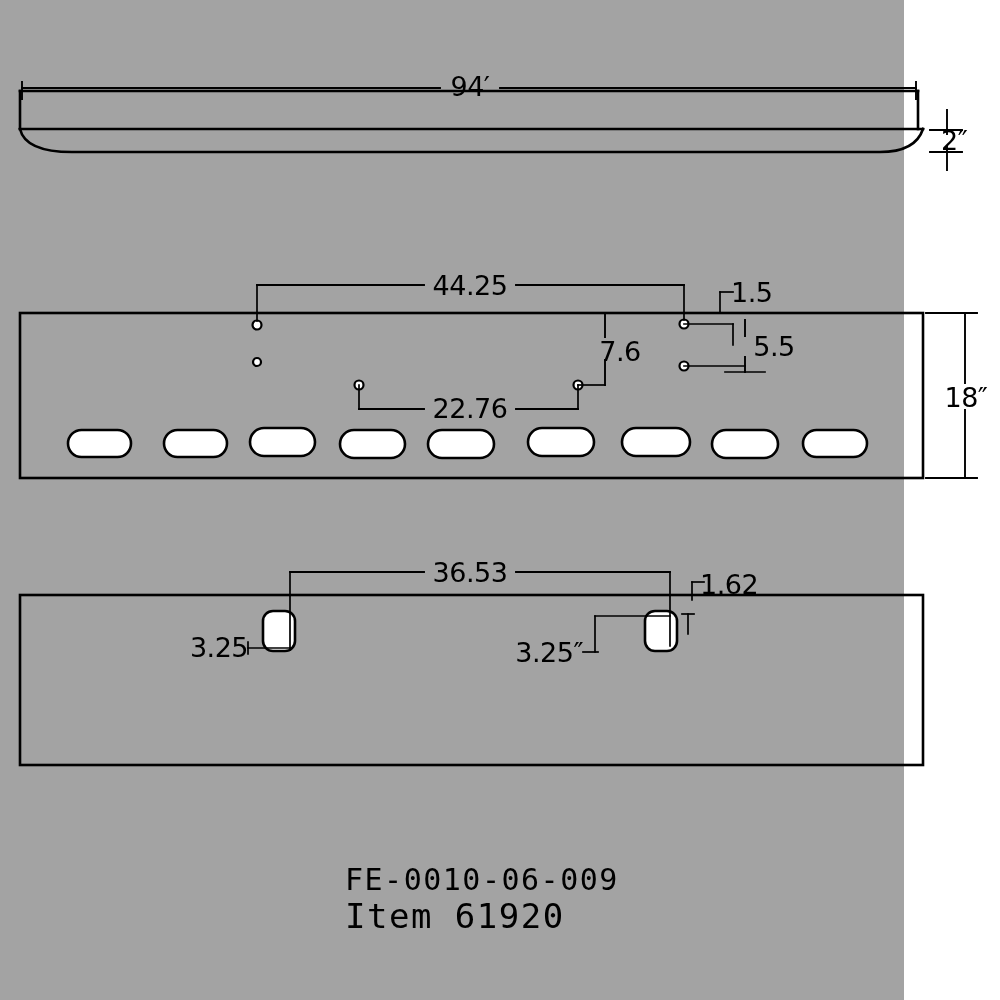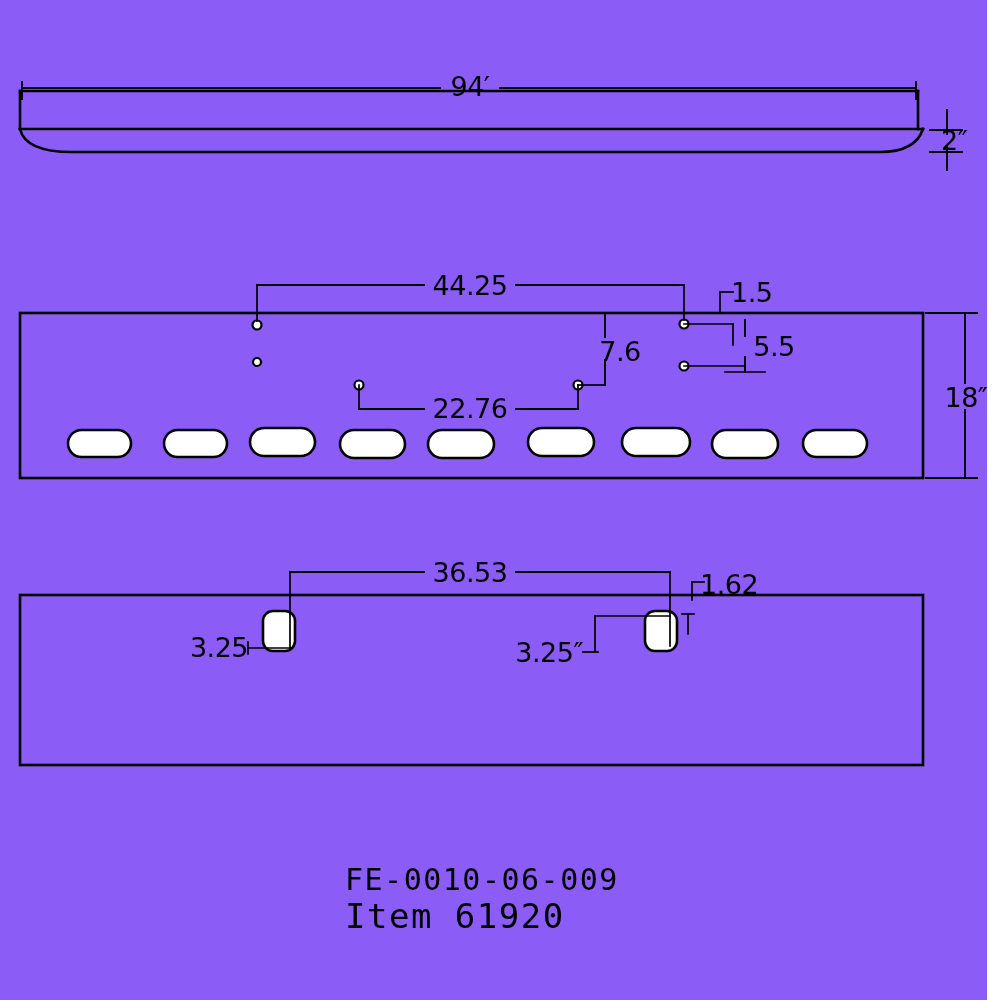--- a/index.html
+++ b/index.html
@@ -8,23 +8,23 @@
     background: #ffffff;
   }
   body {
     width: 1000px;
     height: 1000px;
     font-family: "Liberation Sans", sans-serif;
     overflow: hidden;
   }
   #drawing-root {
     position: relative;
-    width: 987px;
+    width: 904px;
     height: 1000px;
-    background: #8b5cf6;
+    background: #a3a3a3;
   }
   svg.sheet {
     position: absolute;
     left: 0;
     top: 0;
     width: 1000px;
     height: 1000px;
     display: block;
   }
   .ln {

